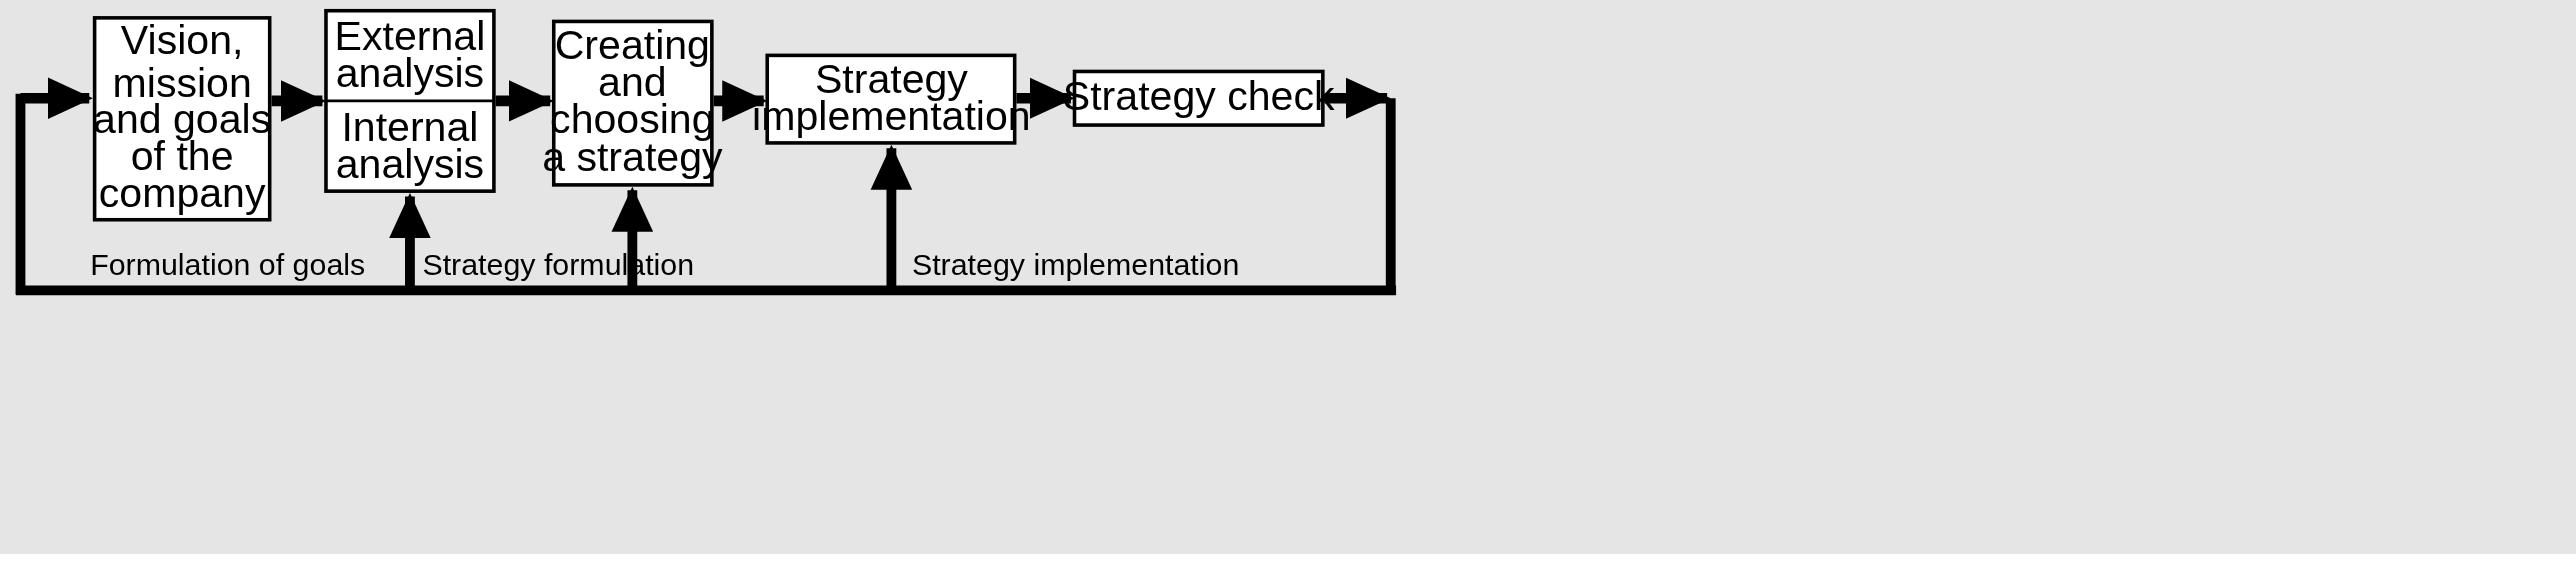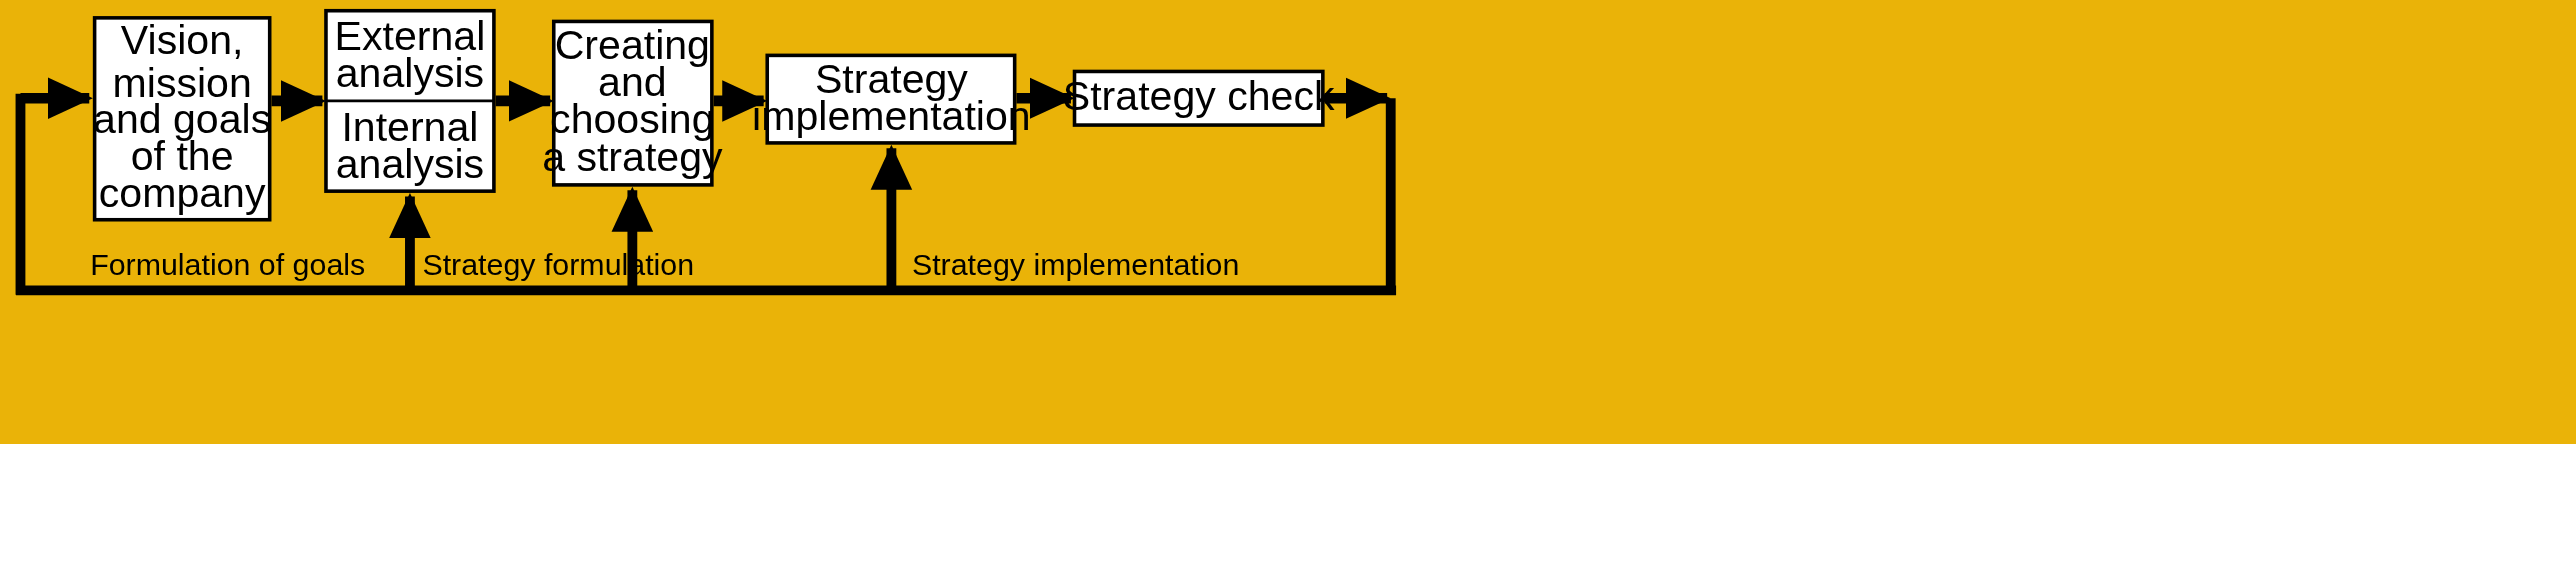--- a/index.html
+++ b/index.html
@@ -6,22 +6,22 @@
     margin: 0;
     padding: 0;
     background: #ffffff;
   }
   body {
     font-family: "Liberation Sans", sans-serif;
   }
   #diagram-root {
     position: relative;
     width: 2576px;
-    height: 444px;
-    background: #eab308;
+    height: 554px;
+    background: #e5e5e5;
     overflow: hidden;
   }
   svg.flow {
     display: block;
     width: 2576px;
     height: 569px;
   }
   .box-rect {
     fill: #ffffff;
     stroke: #000000;

